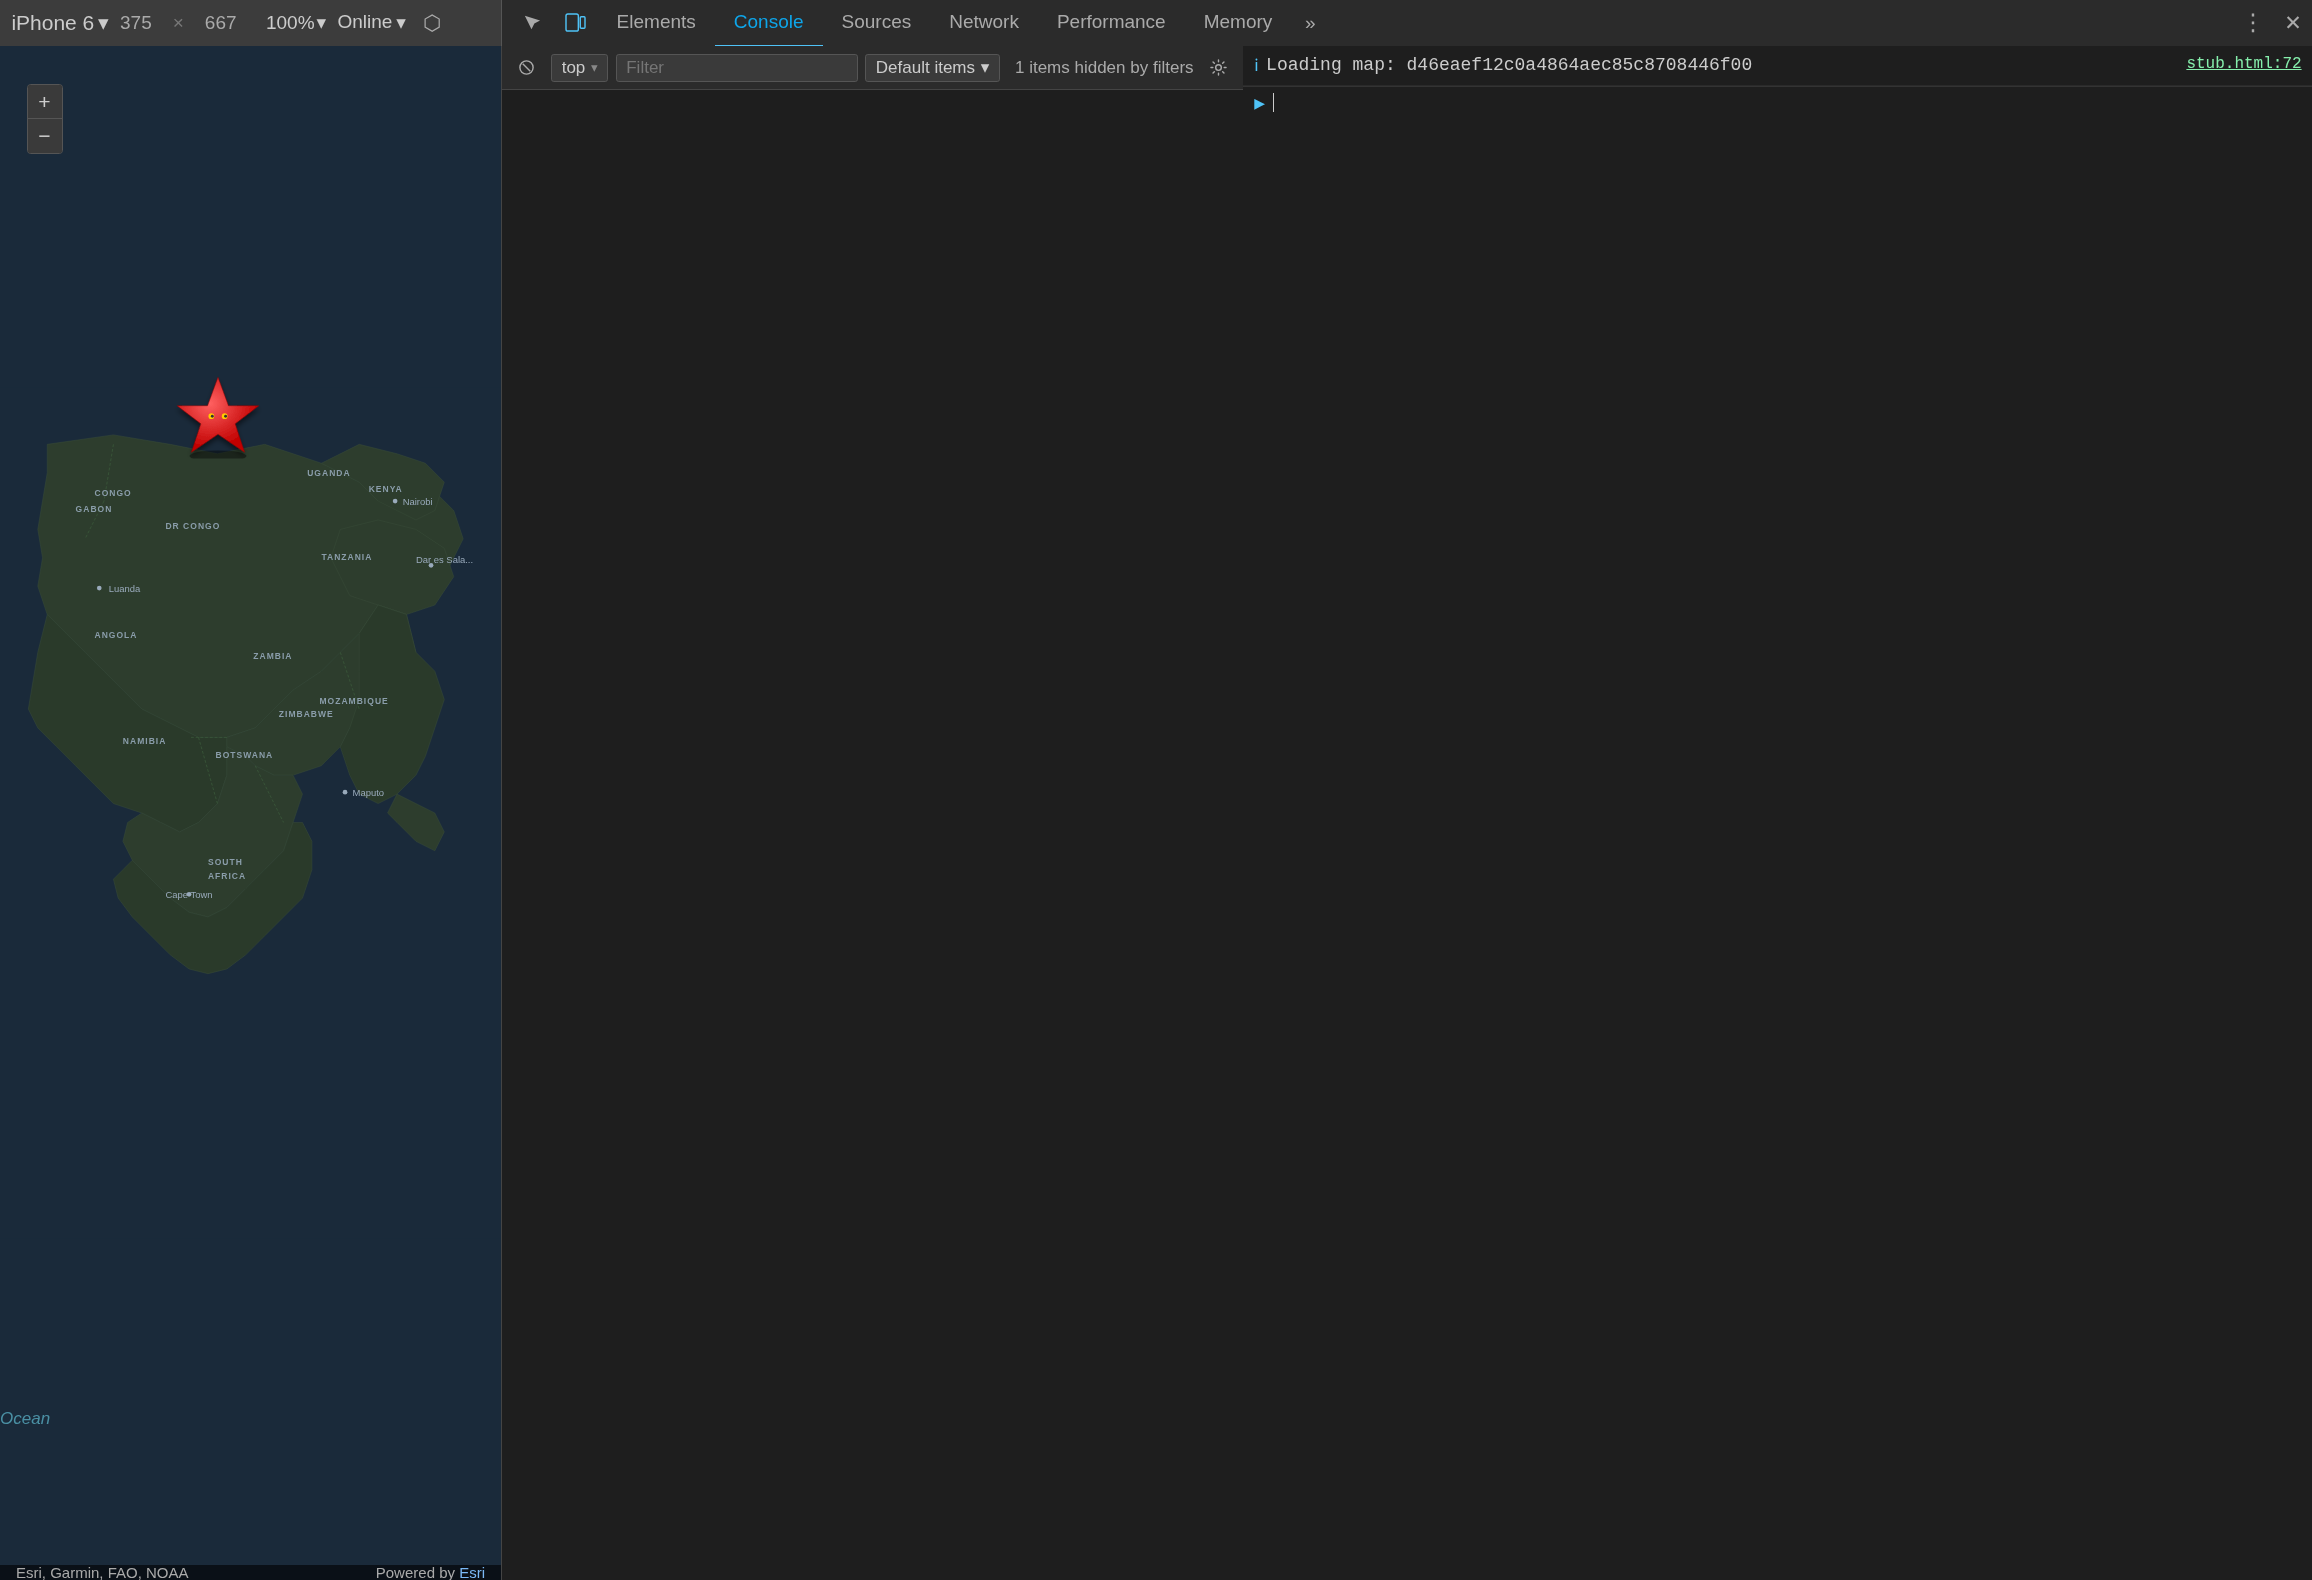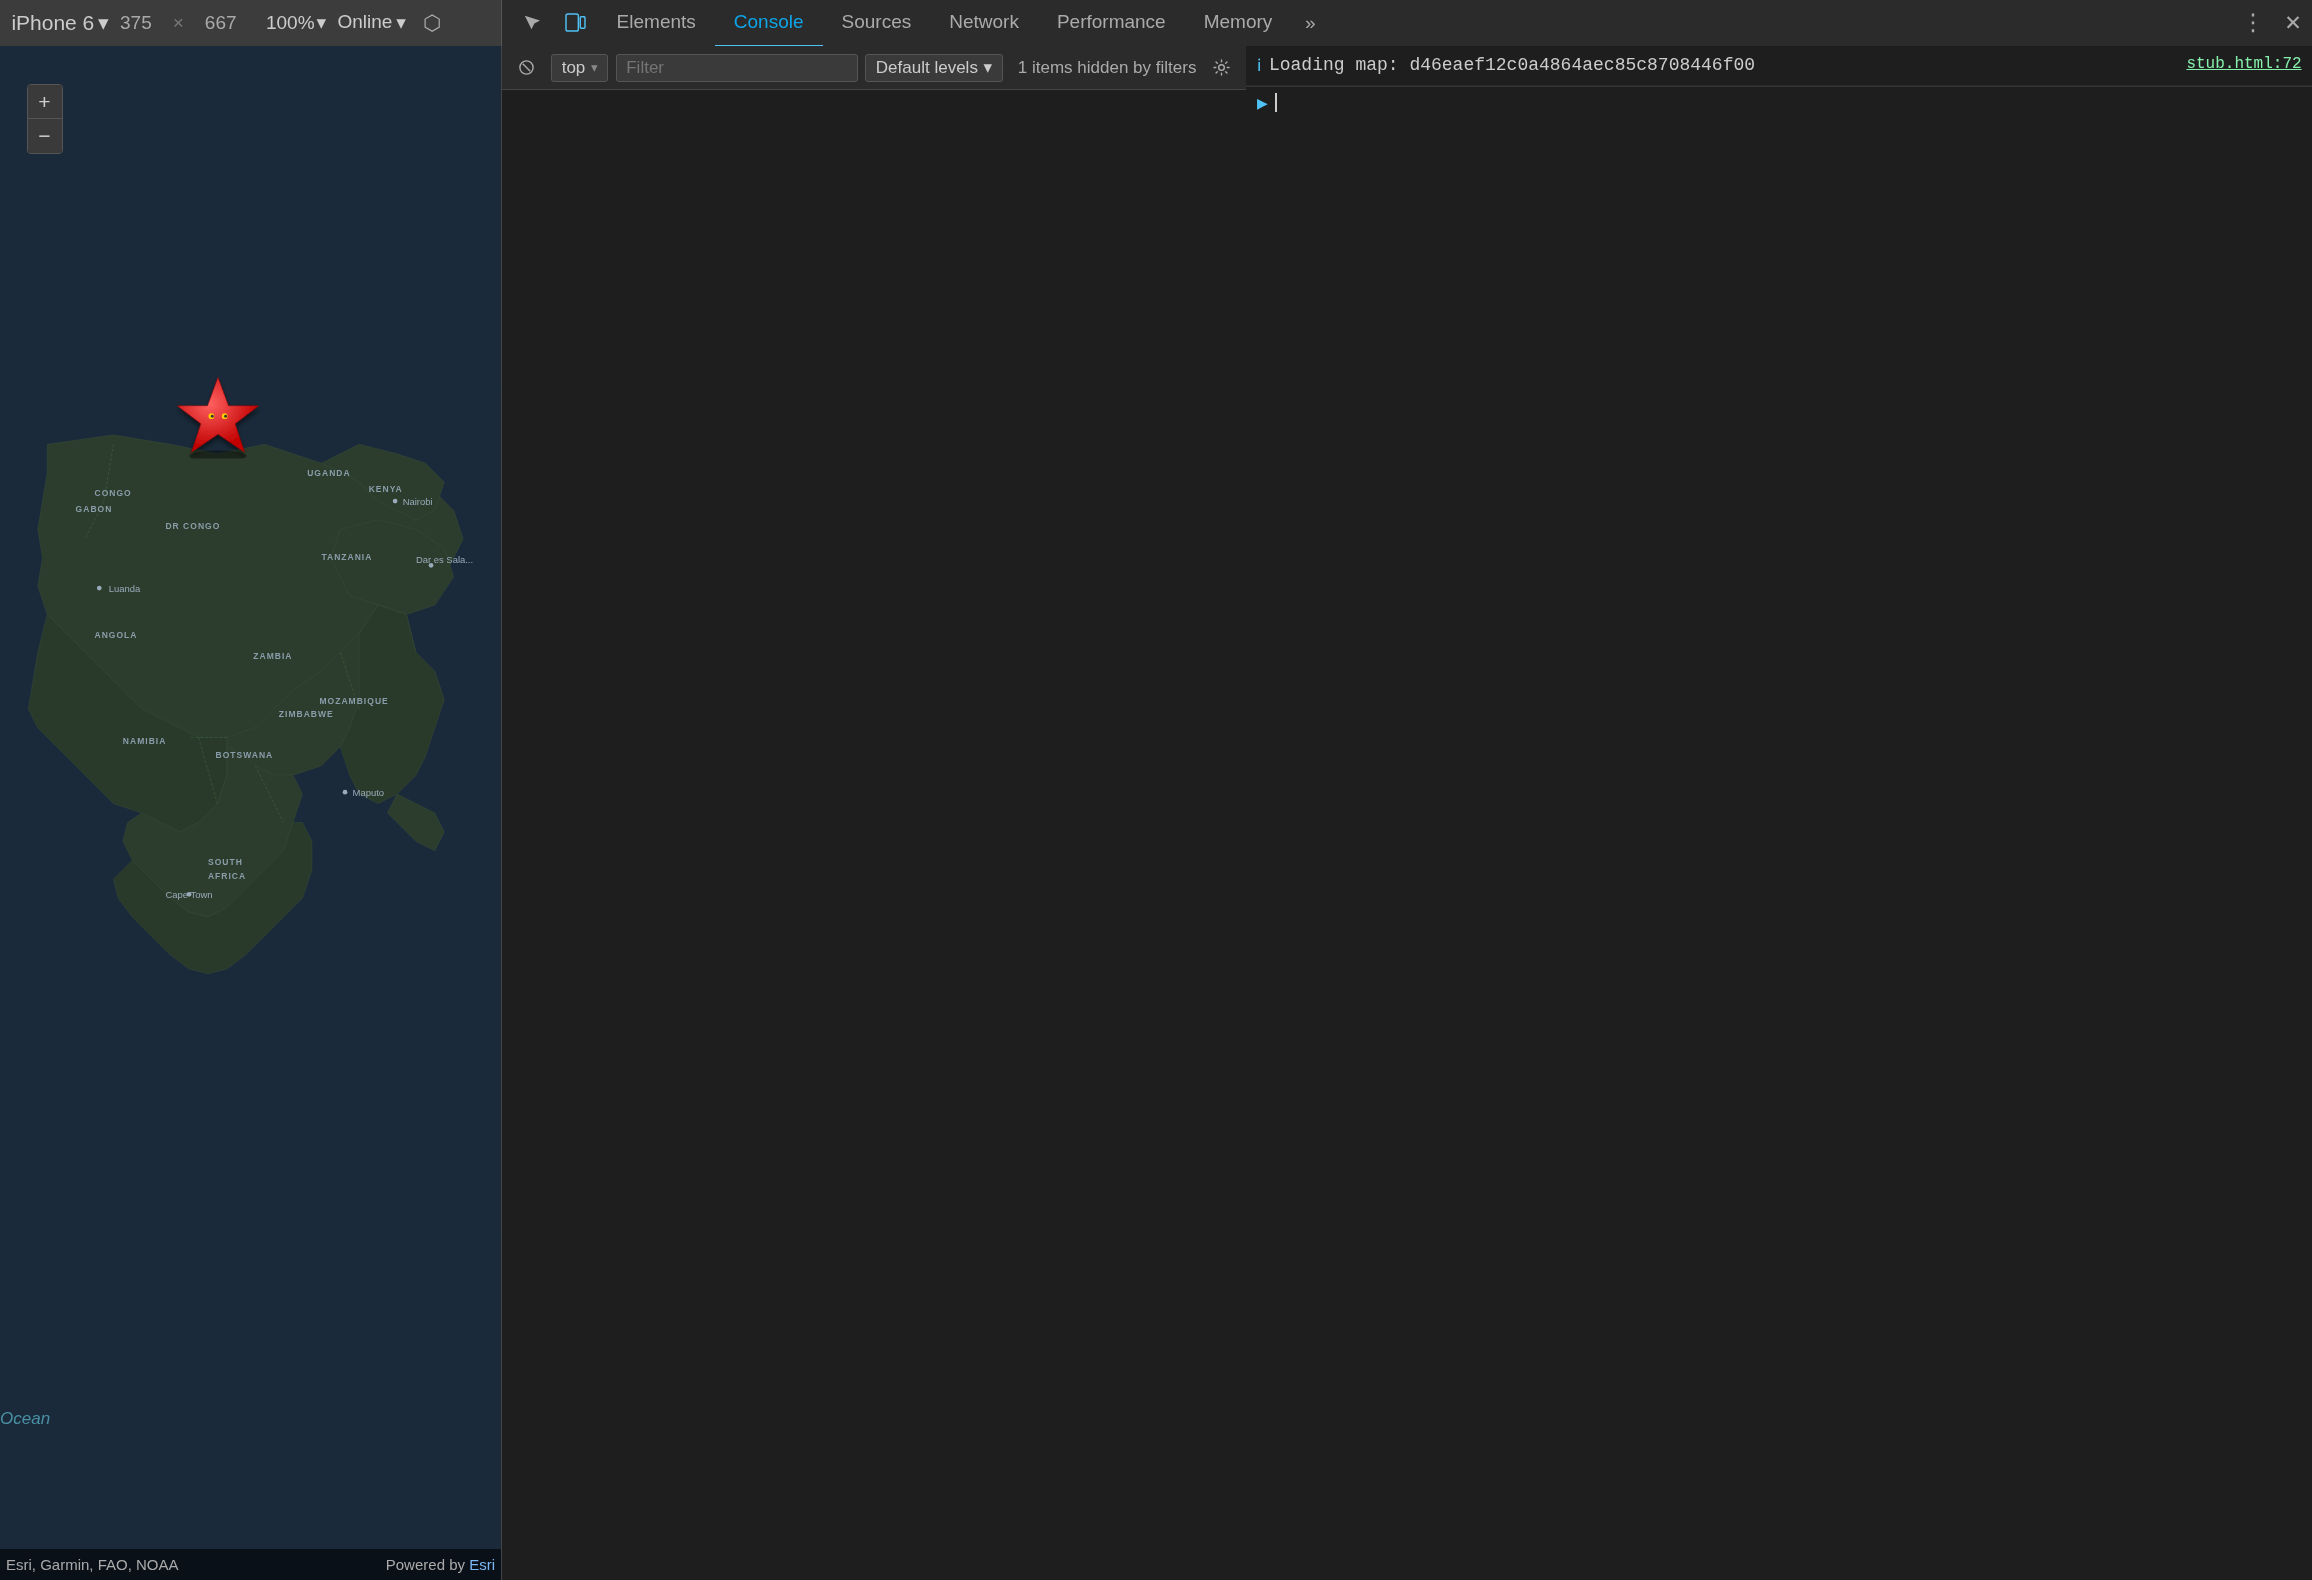--- a/index.html
+++ b/index.html
@@ -203,26 +203,26 @@
       border-bottom: 0.9px solid #555;
     }
     .map-btn:last-child { border-bottom: none; }
 
     
     .map-attribution {
       position: absolute;
       bottom: 0;
       left: 0;
       right: 0;
-      height: 31px;
+      height: 15px;
       background: rgba(0,0,0,0.6);
       display: flex;
       align-items: center;
       justify-content: space-between;
-      padding: 0 6px;
+      padding: 0 16px;
       font-size: 15px;
       color: #aaa;
       z-index: 10;
     }
     .attribution-link { color: #7ab8f5; text-decoration: none; }
 
     
     .star-marker {
       position: absolute;
       top: 369px;
@@ -582,21 +582,21 @@
       </div>
 
       <div class="context-selector">
         <span>top</span>
         <span class="context-dropdown-arrow">▾</span>
       </div>
 
       <input type="text" class="filter-input" placeholder="Filter" style="">
 
       <div class="log-level-selector">
-        <span>Default levels</span>
+        <span>Default items</span>
         <span>▾</span>
       </div>
 
       <span class="hidden-count">1 items hidden by filters</span>
 
       <div class="settings-icon-btn">
         <svg width="17" height="17" viewBox="0 0 18 18" fill="none">
           <circle cx="9" cy="9" r="3" stroke="#aaa" stroke-width="1.5" fill="none"></circle>
           <path d="M9 1 v2 M9 15 v2 M1 9 h2 M15 9 h2 M3.2 3.2 l1.4 1.4 M13.4 13.4 l1.4 1.4 M3.2 14.8 l1.4-1.4 M13.4 4.6 l1.4-1.4" stroke="#aaa" stroke-width="1.5" stroke-linecap="round"></path>
         </svg>

